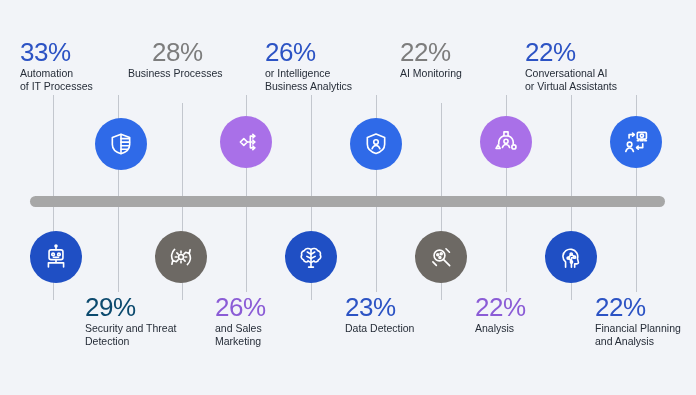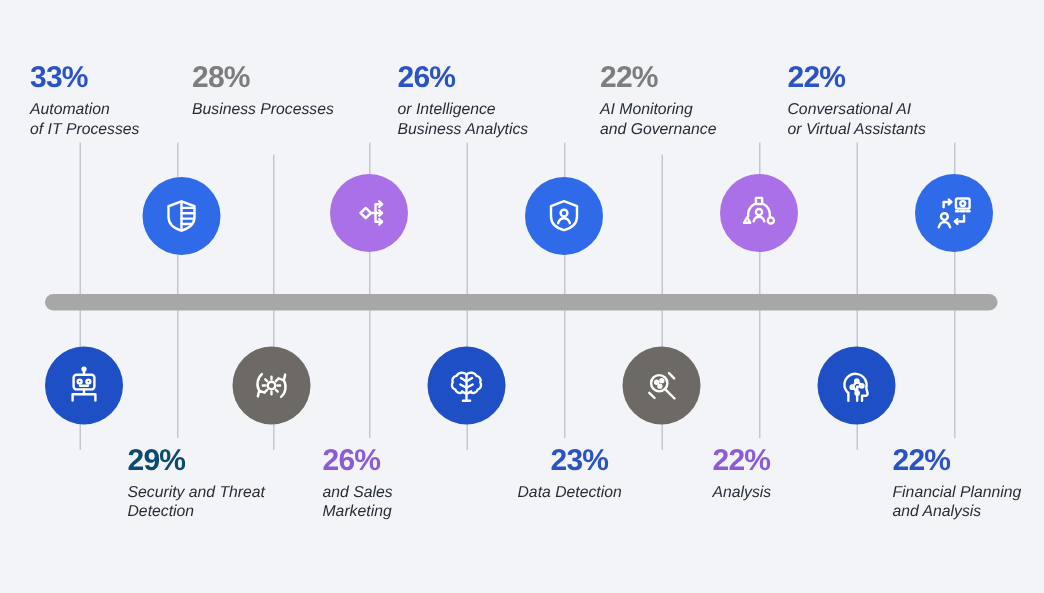--- a/index.html
+++ b/index.html
@@ -39,34 +39,34 @@
   }
   .node svg{width:26px;height:26px;display:block;}
 
   
   .label{
     position:absolute;
     z-index:5;
     width:120px;
   }
   .pct{
-    font-size:20px;
+    font-size:26px;
     line-height:24px;
-    font-weight:700;
+    font-weight:400;
     letter-spacing:-0.5px;
     margin:0 0 3px 0;
     white-space:nowrap;
   }
   .desc{
     font-size:10.5px;
     line-height:13px;
     color:#262d38;
     margin:0;
   }
-  .desc span{display:block;font-style:italic;}
+  .desc span{display:block;}
 </style>
 </head>
 <body>
 
 <div id="stage">
   <div class="spine" id="spine" style="left: 30px; top: 196px; width: 635px; height: 11px; background: rgb(167, 167, 167);"></div>
   <div id="connectors">
       <div class="connector" style="left: 53px; top: 95px; height: 205px; background: rgb(195, 199, 206);"></div>
       <div class="connector" style="left: 118px; top: 95px; height: 197px; background: rgb(195, 199, 206);"></div>
       <div class="connector" style="left: 182px; top: 103px; height: 197px; background: rgb(195, 199, 206);"></div>
@@ -209,50 +209,49 @@
         </div>
       </div>
       <div class="label" style="left: 85px; top: 295px;">
         <div class="pct" style="color: #0c4a6e;">29%</div>
         <div class="desc">
           <span>Security and Threat</span>
           <span>Detection</span>
         </div>
       </div>
       <div class="label" style="left: 128px; top: 40px;">
-        <div class="pct" style="color: rgb(125, 125, 125);">28%</div>
+        <div class="pct" style="color: rgb(125, 125, 125); margin-left: 24px;">28%</div>
         <div class="desc">
           <span>Business Processes</span>
         </div>
       </div>
       <div class="label" style="left: 215px; top: 295px;">
         <div class="pct" style="color: rgb(139, 92, 214);">26%</div>
         <div class="desc">
           <span>and Sales</span>
           <span>Marketing</span>
         </div>
       </div>
       <div class="label" style="left: 265px; top: 40px;">
         <div class="pct" style="color: rgb(44, 83, 196);">26%</div>
         <div class="desc">
           <span>or Intelligence</span>
           <span>Business Analytics</span>
         </div>
       </div>
       <div class="label" style="left: 345px; top: 295px;">
-        <div class="pct" style="color: rgb(44, 83, 196); margin-left: 22px;">23%</div>
+        <div class="pct" style="color: rgb(44, 83, 196);">23%</div>
         <div class="desc">
           <span>Data Detection</span>
         </div>
       </div>
       <div class="label" style="left: 400px; top: 40px;">
         <div class="pct" style="color: rgb(125, 125, 125);">22%</div>
         <div class="desc">
           <span>AI Monitoring</span>
-          <span>and Governance</span>
         </div>
       </div>
       <div class="label" style="left: 475px; top: 295px;">
         <div class="pct" style="color: rgb(139, 92, 214);">22%</div>
         <div class="desc">
           <span>Analysis</span>
         </div>
       </div>
       <div class="label" style="left: 525px; top: 40px;">
         <div class="pct" style="color: rgb(44, 83, 196);">22%</div>

